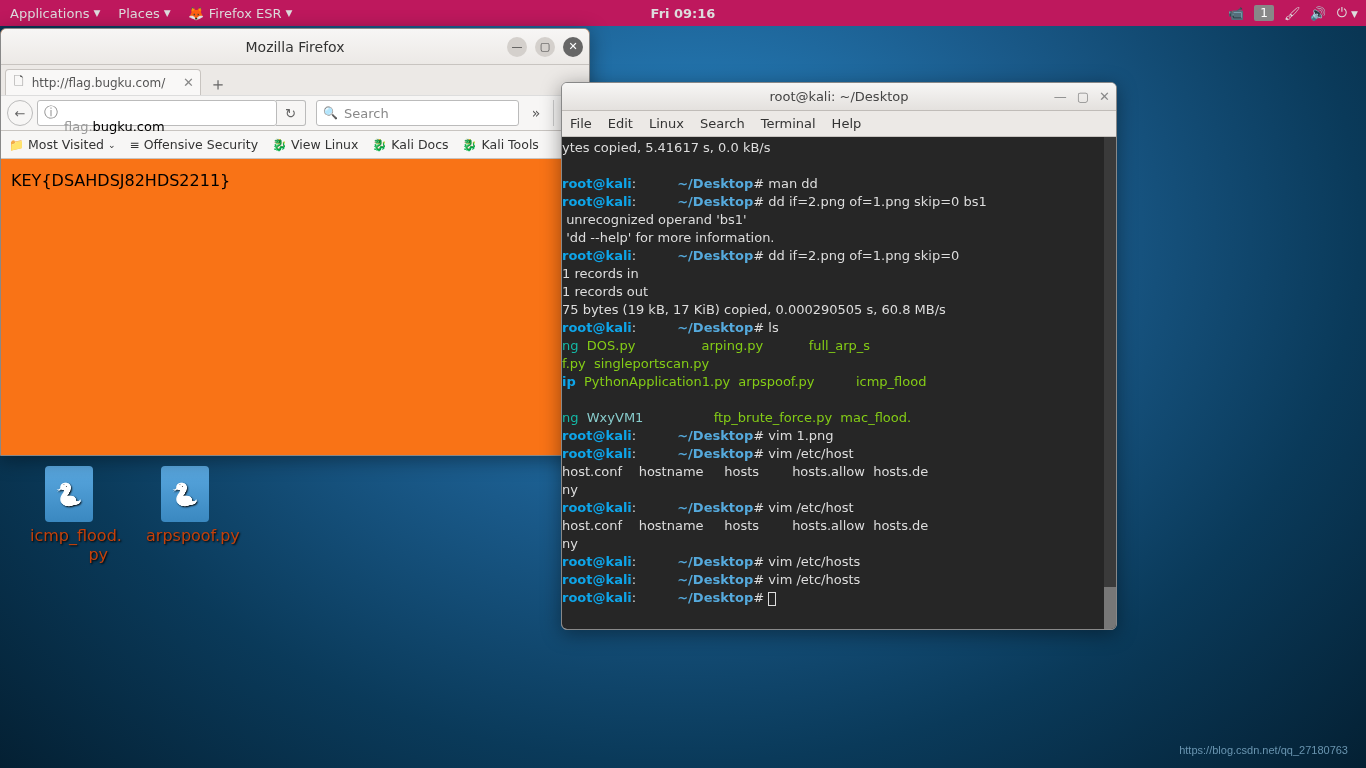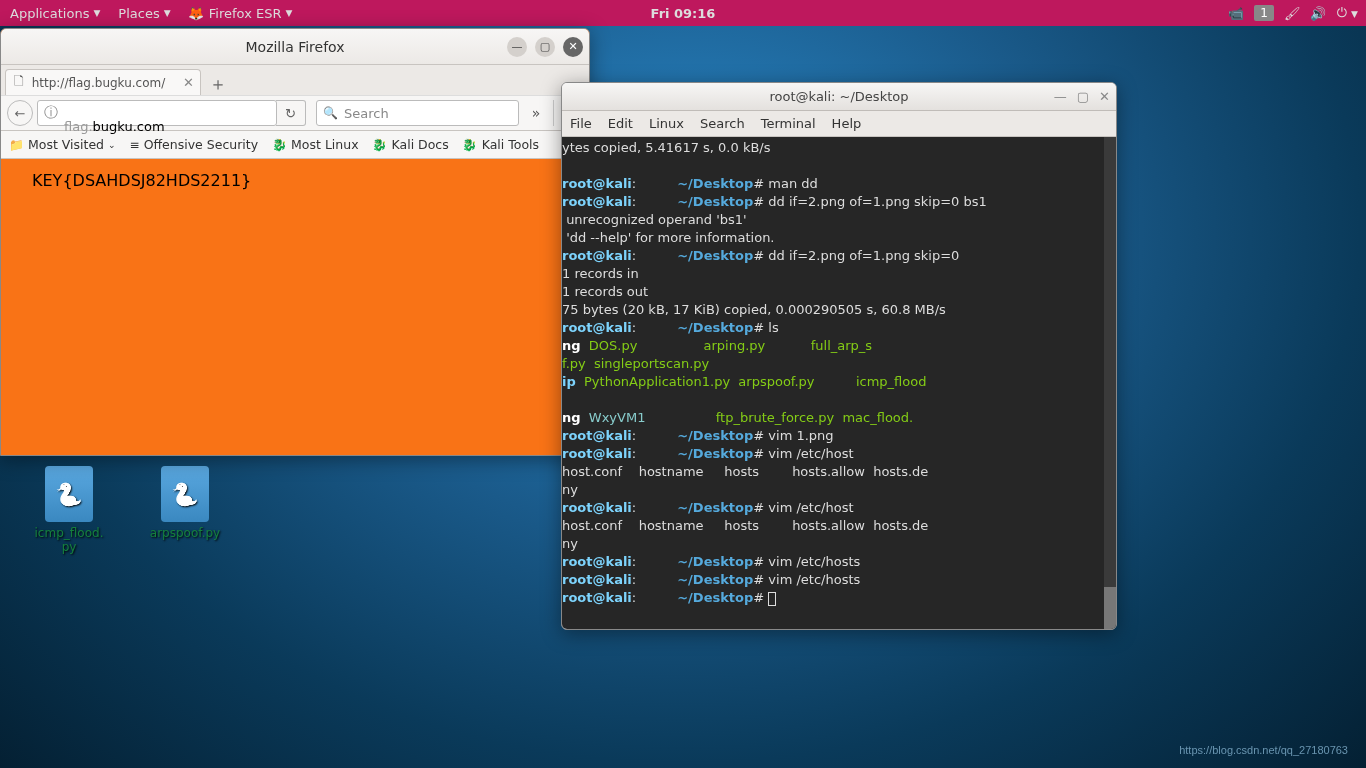--- a/index.html
+++ b/index.html
@@ -5,21 +5,21 @@
 * { margin:0; padding:0; box-sizing:border-box; font-family:"DejaVu Sans",Cantarell,sans-serif; }
 body { width:1366px; height:768px; overflow:hidden; position:relative; background:radial-gradient(ellipse at 50% 30%,#2a8acb 0%,#1a5a8a 40%,#0a3a5a 70%,#042033 100%); }
 .topbar { position:absolute; top:0; left:0; right:0; height:26px; background:#be185d; color:#ddd; display:flex; align-items:center; font-size:13px; }
 .topbar .left { display:flex; gap:18px; padding-left:10px; }
 .topbar .left span { display:flex; align-items:center; gap:4px; }
 .topbar .center { position:absolute; left:50%; transform:translateX(-50%);font-weight:bold; }
 .topbar .right { position:absolute; right:8px; display:flex; align-items:center; gap:10px; }
 .tri { font-size:9px; }
 .workspace { background:#888; color:#fff; padding:1px 6px; border-radius:2px; font-size:12px; }
 
-.desktop-icon { position:absolute; width:78px; text-align:center; color:#15803d; font-size:12px; text-shadow:1px 1px 2px #000; }
+.desktop-icon { position:absolute; width:78px; text-align:right; color:#c2410c; font-size:16px; text-shadow:1px 1px 2px #000; }
 .desktop-icon .icon-box { width:48px; height:56px; margin:0 auto 4px; background:linear-gradient(#5aa8e0,#3a88c0); border-radius:4px; position:relative; display:flex; align-items:center; justify-content:center; }
 .desktop-icon .icon-box::before { content:"🐍"; font-size:22px; filter:grayscale(100%) brightness(200%); }
 #icon1 { top:466px; left:30px; }
 #icon2 { top:466px; left:146px; }
 
 .firefox { position:absolute; top:28px; left:0; width:590px; height:428px; background:#f97316; border:1px solid #888; border-radius:6px 6px 0 0; box-shadow:0 4px 20px rgba(0,0,0,.4); overflow:hidden; }
 .ff-title { height:36px; background:linear-gradient(#f7f6f5,#ece9e6); display:flex; align-items:center; justify-content:center; position:relative; font-size:14px; color:#333; border-bottom:1px solid #c8c4c0; }
 .ff-title .win-btns { position:absolute; right:6px; display:flex; gap:8px; }
 .win-btn { width:20px; height:20px; border-radius:50%; background:#d4d0cc; display:flex; align-items:center; justify-content:center; font-size:11px; color:#444; }
 .win-btn.close { background:#666; color:#fff; }
@@ -38,31 +38,31 @@
 .url-text b { color:#000; font-weight:normal; }
 .refresh-box { width:30px; height:26px; border:1px solid #bbb; border-left:none; border-radius:0 3px 3px 0; display:flex; align-items:center; justify-content:center; color:#666; margin-left:-5px;}
 .search-box { flex:1; height:26px; border:1px solid #bbb; border-radius:3px; display:flex; align-items:center; padding:0 6px; background:#fff; color:#888; gap:6px; margin-left:6px;}
 .sb-icon{font-size:12px;}
 .ff-more { width:26px; height:26px; display:flex; align-items:center; justify-content:center; font-size:14px;color:#555;}
 .ff-menu { width:30px; height:26px; border-left:1px solid #ccc; display:flex; align-items:center; justify-content:center; font-size:16px;color:#555;}
 
 .ff-bookmarks { height:28px; background:#f7f6f5; border-bottom:1px solid #c8c4c0; display:flex; align-items:center; padding:0 8px; gap:14px; font-size:12.5px; color:#333; }
 .bm { display:flex; align-items:center; gap:4px; white-space:nowrap; }
 .bm .bicon { font-size:12px; }
-.ff-body { padding:12px 19px; font-family:"DejaVu Serif",serif; font-size:16px; color:#000;margin-left:12px; }
+.ff-body { padding:12px 10px; font-family:"DejaVu Serif",serif; font-size:16px; color:#000; }
 
 .term { position:absolute; top:82px; left:561px; width:556px; height:548px; background:#f2f1f0; border:1px solid #888; border-radius:6px; box-shadow:0 4px 20px rgba(0,0,0,.4); display:flex; flex-direction:column; overflow:hidden; }
 .term-title { height:28px; background:linear-gradient(#f7f6f5,#e4e1de); display:flex; align-items:center; justify-content:center; font-size:13px; color:#444; position:relative; border-bottom:1px solid #c0bcb8;}
 .term-title .win-btns { position:absolute; right:6px; display:flex; gap:10px; }
 .tw-btn { color:#888; font-size:13px; }
 .term-menu { height:26px; background:#ece9e6; display:flex; align-items:center; padding:0 8px; gap:16px; font-size:13px; color:#333; border-bottom:1px solid #c8c4c0;}
 .term-body { flex:1; background:#262626; color:#ddd; font-family:"DejaVu Sans Mono",monospace; font-size:13px; line-height:18px; padding:2px 2px 2px 0; white-space:pre; overflow:hidden; position:relative;}
 .term-body .sb { position:absolute; right:0; top:0; width:12px; height:100%; background:#3a3a3a; }
 .term-body .sb .thumb { position:absolute; right:0; bottom:0; width:12px; height:42px; background:#777; }
-.r { color:#7dd3fc; font-weight:bold; } .bl { color:#5ad; font-weight:bold;margin-left:41px; } .tl{color:#8cc;} .pu{color:#ffffff;font-weight:bold;} .gr{color:#84cc16;font-weight:normal;} .wh{color:#ddd;}
+.r { color:#0ea5e9; font-weight:bold; } .bl { color:#5ad; font-weight:bold;margin-left:41px; } .tl{color:#8cc;} .pu{color:#14b8a6;font-weight:normal;} .gr{color:#84cc16;font-weight:normal;} .wh{color:#ddd;}
 .cursor { display:inline-block; width:8px; height:14px; border:1px solid #ddd; vertical-align:middle;}
 
 .watermark { position:absolute; right:18px; bottom:12px; color:#7aa7c3; font-size:11px; font-family:Liberation Sans, sans-serif; opacity:.85;}
 </style>
 </head>
 <body>
 
 <div class="topbar">
   <div class="left">
     <span>
@@ -135,21 +135,21 @@
         <span class="bicon">📁</span>
         <span>Most Visited</span>
         <span class="tri">⌄</span>
       </span>
     <span class="bm">
         <span class="bicon">≡</span>
         <span>Offensive Security</span>
       </span>
     <span class="bm">
         <span class="bicon">🐉</span>
-        <span>Most Linux</span>
+        <span>View Linux</span>
       </span>
     <span class="bm">
         <span class="bicon">🐉</span>
         <span>Kali Docs</span>
       </span>
     <span class="bm">
         <span class="bicon">🐉</span>
         <span>Kali Tools</span>
       </span>
     <span style="margin-left:auto;color:#666">»</span>
@@ -178,21 +178,21 @@
   </div>
   <div class="term-body"><span>ytes copied, 5.41617 s, 0.0 kB/s</span>
 
 <span class="r"><span>root@kali</span></span><span class="wh">:</span><span class="bl">~/Desktop</span><span class="wh"># </span><span>man dd</span>
 <span class="r"><span>root@kali</span></span><span class="wh">:</span><span class="bl">~/Desktop</span><span class="wh"># </span><span>dd if=2.png of=1.png skip=0 bs1</span>
 <span> unrecognized operand 'bs1'</span>
 <span> 'dd --help' for more information.</span>
 <span class="r"><span>root@kali</span></span><span class="wh">:</span><span class="bl">~/Desktop</span><span class="wh"># </span><span>dd if=2.png of=1.png skip=0</span>
 <span>1 records in</span>
 <span>1 records out</span>
-<span>75 bytes (20 kB, 17 KiB) copied, 0.000290505 s, 60.8 MB/s</span>
+<span>75 bytes (19 kB, 17 KiB) copied, 0.000290505 s, 60.8 MB/s</span>
 <span class="r"><span>root@kali</span></span><span class="wh">:</span><span class="bl">~/Desktop</span><span class="wh"># </span><span>ls</span>
 <span class="pu">ng</span><span class="gr">  DOS.py                </span><span class="gr">arping.py           </span><span class="gr">full_arp_s</span>
 <span class="gr">f.py  singleportscan.py</span>
 <span class="r">ip</span><span class="gr">  PythonApplication1.py  </span><span class="gr">arpspoof.py          </span><span class="gr">icmp_flood</span>
 
 <span class="pu">ng</span><span class="tl">  WxyVM1                 </span><span class="gr">ftp_brute_force.py  </span><span class="gr">mac_flood.</span>
 <span class="r"><span>root@kali</span></span><span class="wh">:</span><span class="bl">~/Desktop</span><span class="wh"># </span><span>vim 1.png</span>
 <span class="r"><span>root@kali</span></span><span class="wh">:</span><span class="bl">~/Desktop</span><span class="wh"># </span><span>vim /etc/host</span>
 <span>host.conf    hostname     hosts        hosts.allow  hosts.de</span>
 <span>ny</span>

